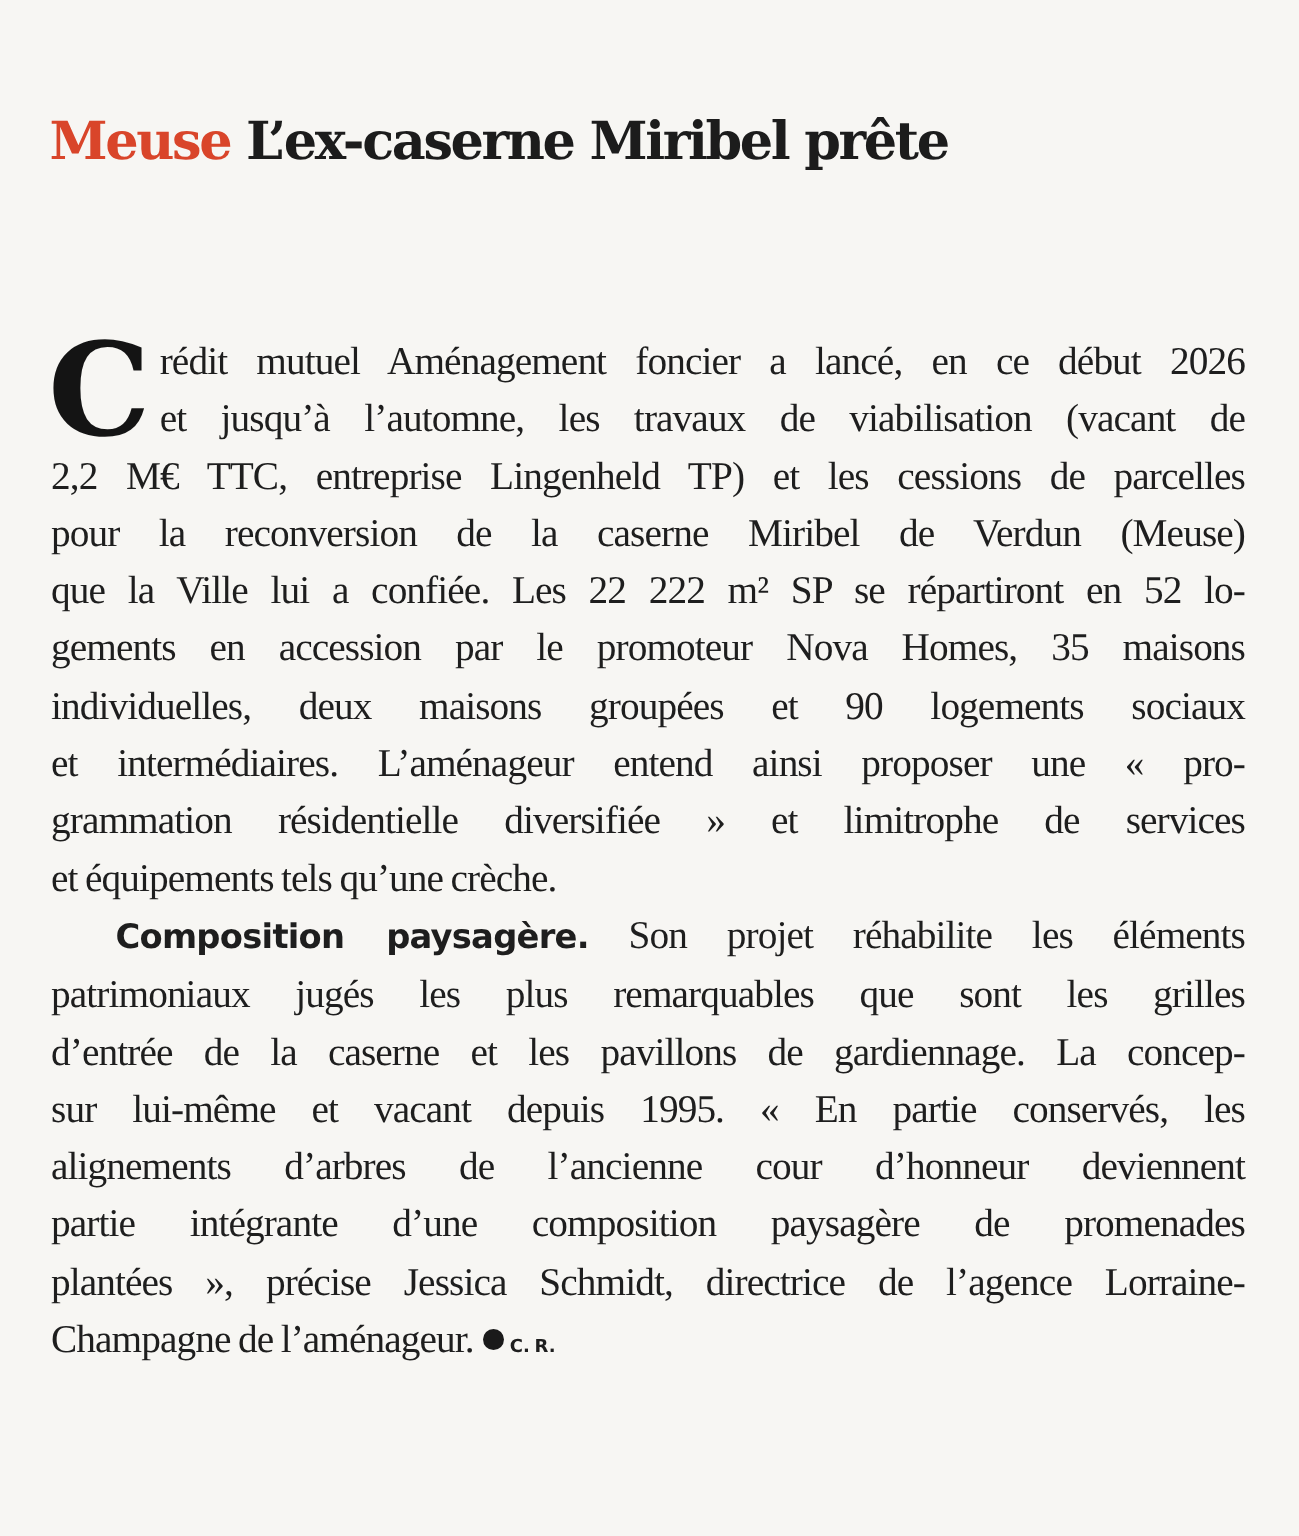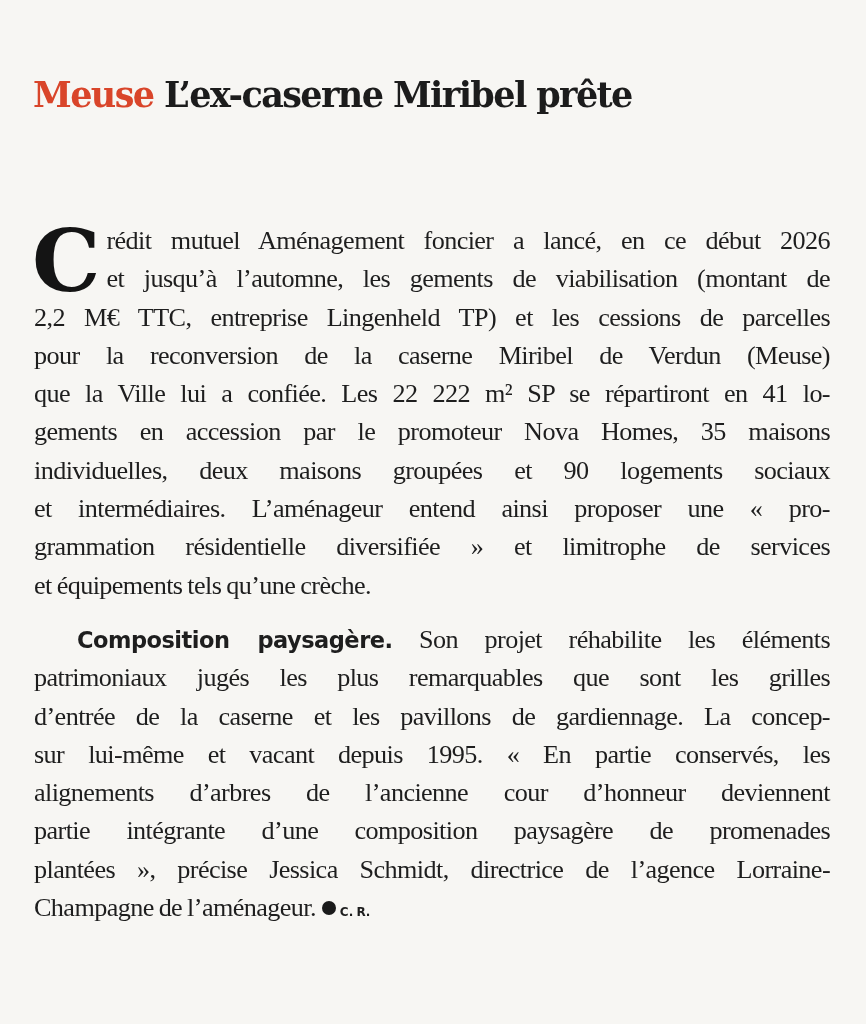--- a/index.html
+++ b/index.html
@@ -61,21 +61,21 @@
       font-family: "DejaVu Serif", serif;
       font-weight: bold;
       font-size: 86px;
       line-height: 66px;
       height: 62px;
       margin: 6px 6px 0 -2px;
       color: #141414;
       letter-spacing: 0;
     }
     .para2 {
-      margin-top: 16px;
+      margin-top: 0;
     }
     .subhead {
       font-family: "DejaVu Sans", sans-serif;
       font-weight: bold;
       font-size: 22.5px;
       letter-spacing: -0.5px;
       padding-left: 43px;
     }
     .byline-dot {
       display: inline-block;
@@ -97,24 +97,24 @@
 <body>
 
 <h1 class="headline">
   <span class="kicker">Meuse</span><span> L’ex-caserne Miribel prête</span><br>
 </h1>
 
 <div class="body">
   <div class="para">
     <span class="dropcap">C</span>
     <span class="line">rédit mutuel Aménagement foncier a lancé, en ce début 2026</span>
-    <span class="line">et jusqu’à l’automne, les gements de viabilisation (montant de</span>
+    <span class="line">et jusqu’à l’automne, les travaux de viabilisation (vacant de</span>
     <span class="line">2,2 M€ TTC, entreprise Lingenheld TP) et les cessions de parcelles</span>
     <span class="line">pour la reconversion de la caserne Miribel de Verdun (Meuse)</span>
-    <span class="line">que la Ville lui a confiée. Les 22 222 m² SP se répartiront en 41 lo-</span>
+    <span class="line">que la Ville lui a confiée. Les 22 222 m² SP se répartiront en 52 lo-</span>
     <span class="line">gements en accession par le promoteur Nova Homes, 35 maisons</span>
     <span class="line">individuelles, deux maisons groupées et 90 logements sociaux</span>
     <span class="line">et intermédiaires. L’aménageur entend ainsi proposer une « pro-</span>
     <span class="line">grammation résidentielle diversifiée » et limitrophe de services</span>
     <span class="line last">et équipements tels qu’une crèche.</span>
   </div>
 
   <div class="para para2">
     <span class="line"><span class="subhead">Composition paysagère.</span><span> Son projet réhabilite les éléments</span></span>
     <span class="line">patrimoniaux jugés les plus remarquables que sont les grilles</span>

